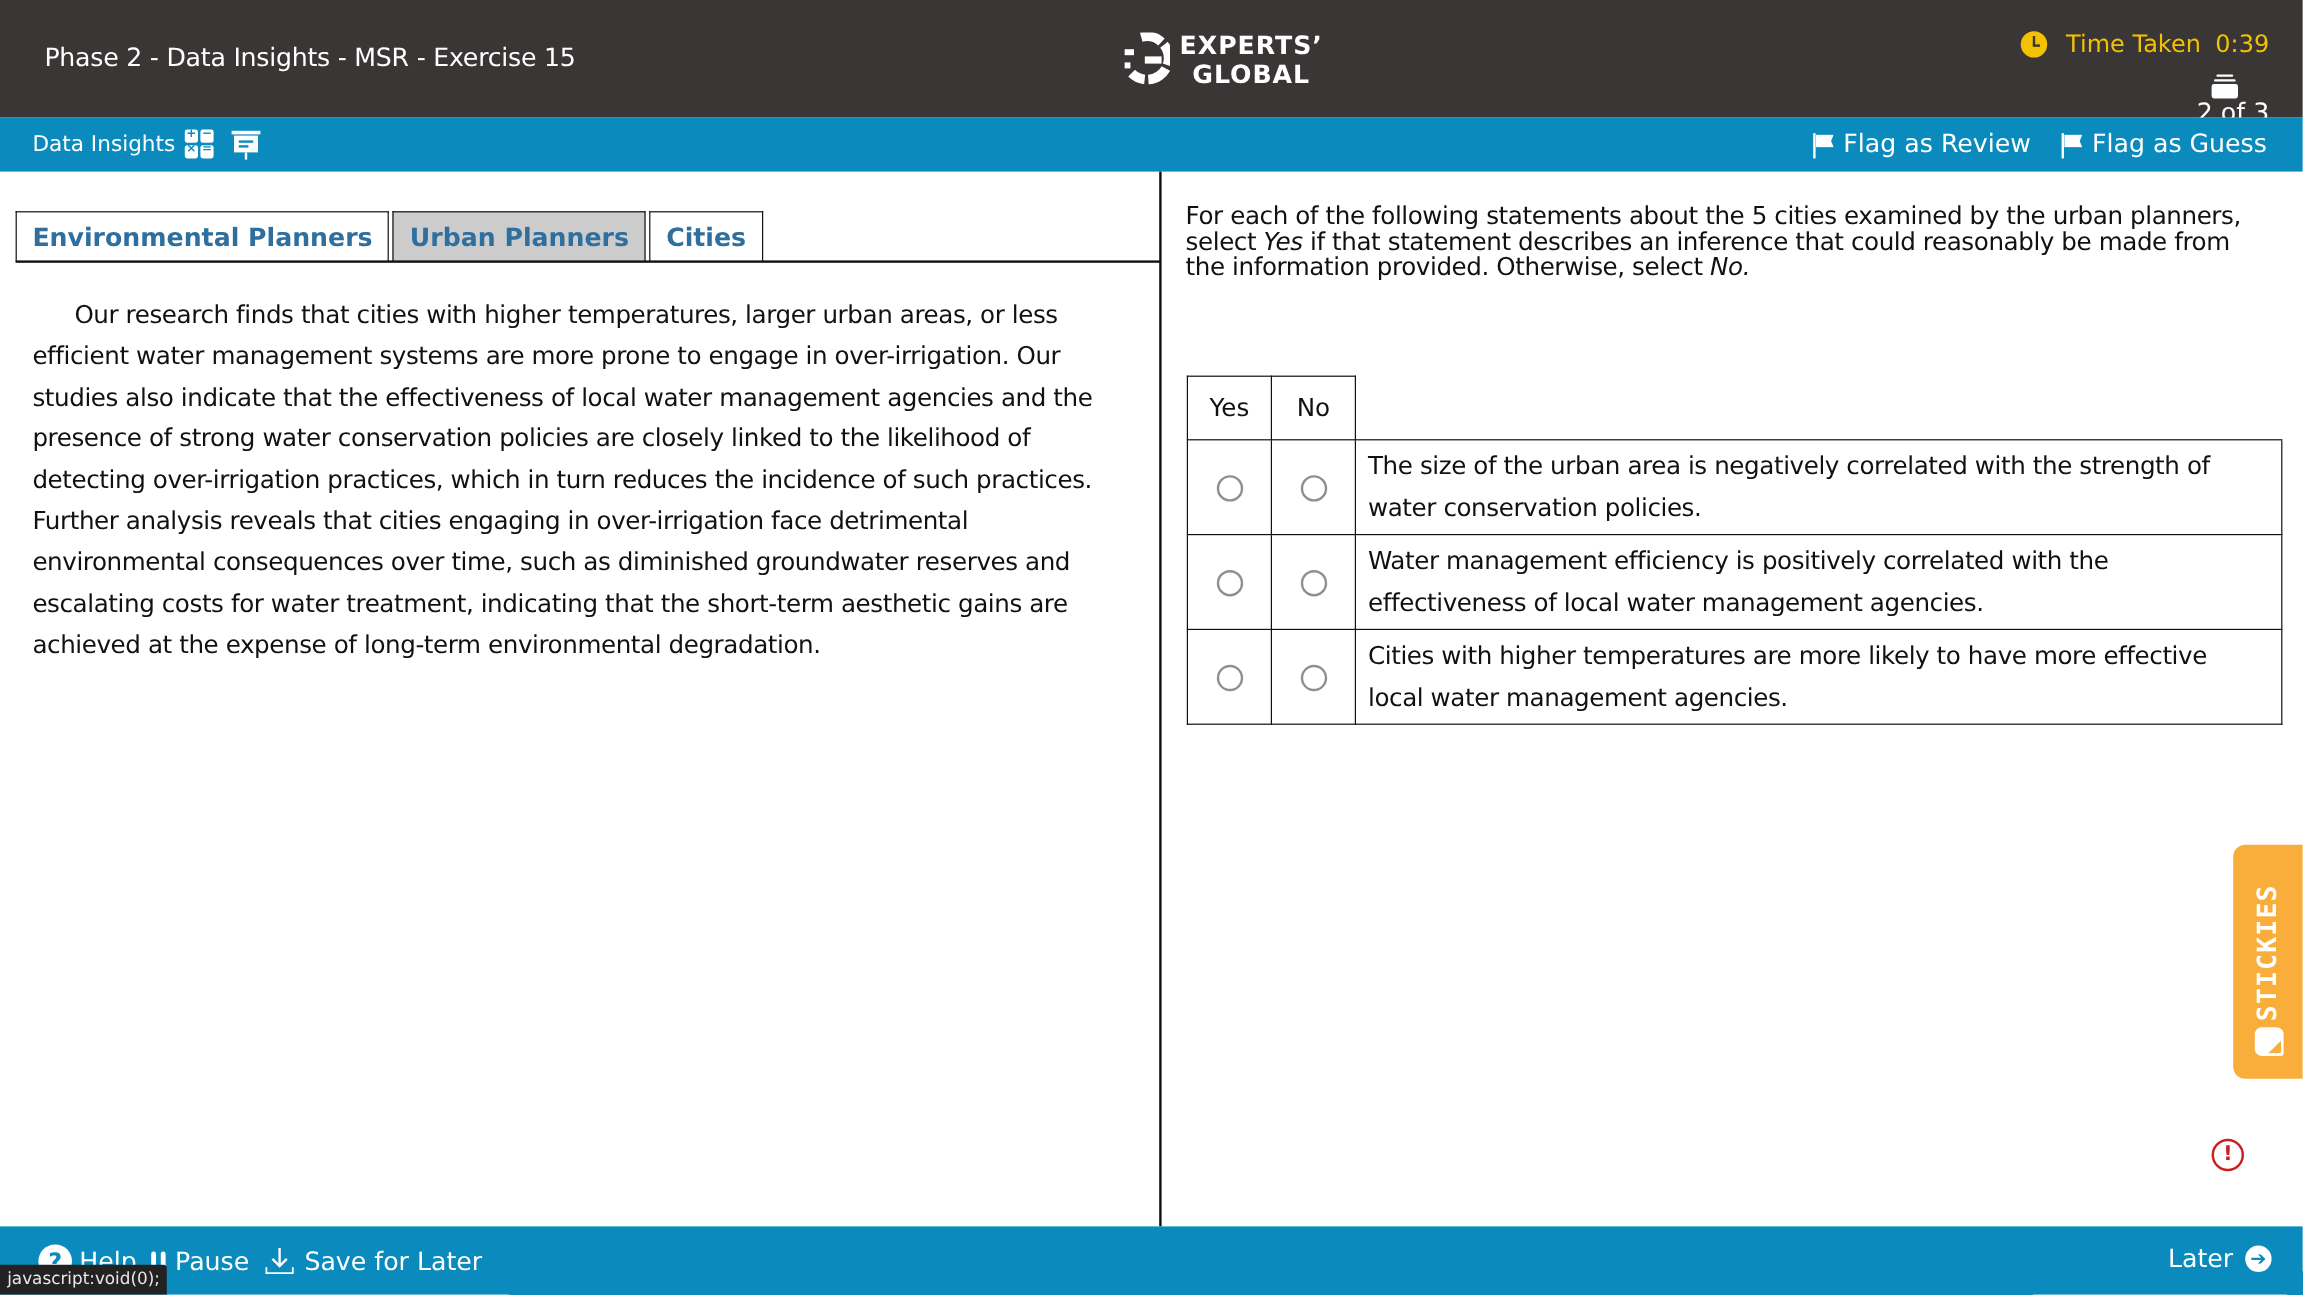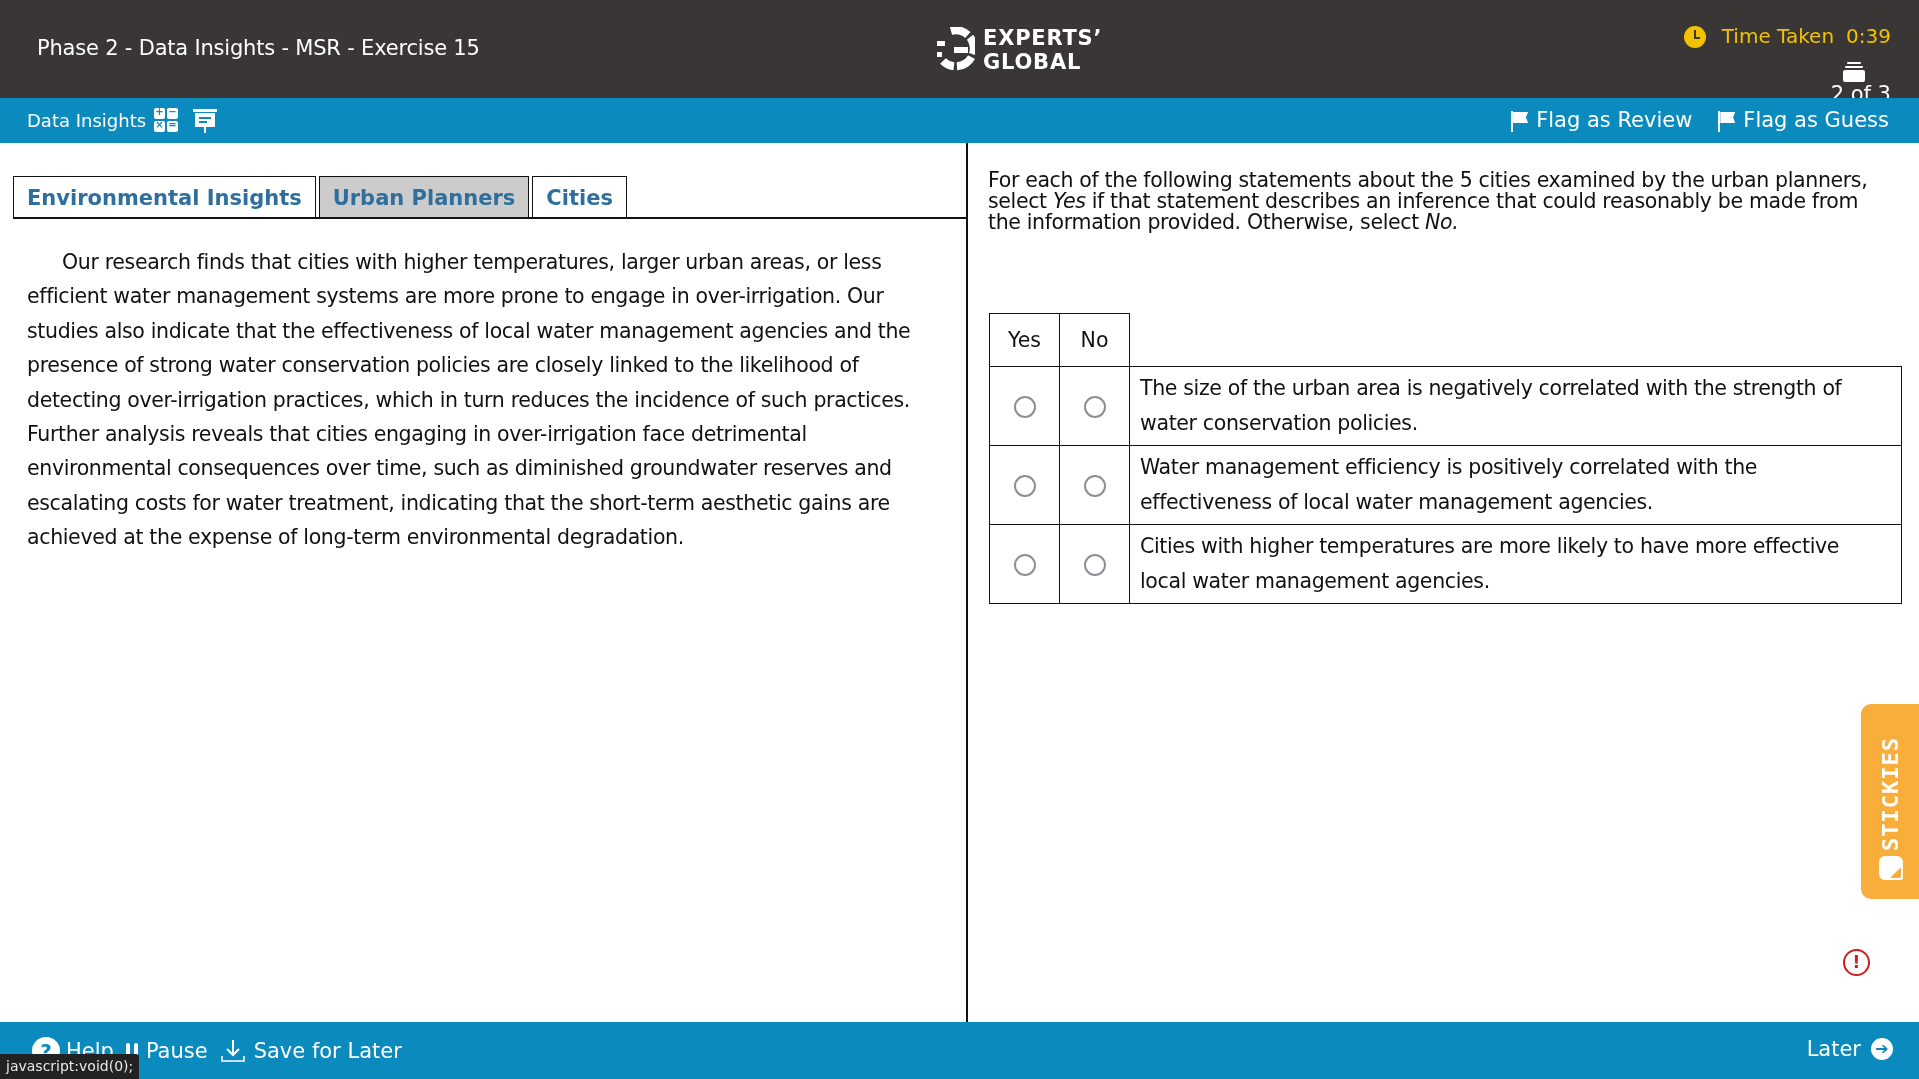--- a/index.html
+++ b/index.html
@@ -1,21 +1,21 @@
 <!DOCTYPE html>
 <html><head>
 <meta charset="utf-8">
 <style>
   * { box-sizing: border-box; margin: 0; padding: 0; }
   html, body { width: 1919px; height: 1079px; overflow: hidden; background: #ffffff; }
   body { font-family: "DejaVu Sans", "Liberation Sans", sans-serif; position: relative; color: #111; }
 
   .topbar { position: absolute; left: 0; top: 0; width: 1919px; height: 98px; background: #3a3635; color: #fff; }
   .topbar .title { position: absolute; left: 27px; top: 36px; font-size: 21px; letter-spacing: -0.2px; margin-left: 10px; }
-  .logo { position: absolute; left: 937px; top: 26px; display: flex; align-items: center; }
+  .logo { position: absolute; left: 937px; top: 26px; display: flex; align-items: center; text-align: center; }
   .logo .mark { width: 38px; height: 46px; margin-right: 8px; }
   .logo .words { font-family: "DejaVu Sans", sans-serif; font-weight: bold; font-size: 21px; line-height: 24px; letter-spacing: 0.8px; color: #fff; }
   .timer { position: absolute; right: 28px; top: 24px; display: flex; align-items: flex-end; color: #f2c200; font-size: 20px; }
   .timer .clock { width: 22px; height: 22px; border-radius: 50%; background: #f2c200; position: relative; margin-right: 16px; }
   .timer .clock::before { content: ""; position: absolute; left: 10px; top: 4px; width: 2px; height: 8px; background: #3a3635; }
   .timer .clock::after { content: ""; position: absolute; left: 10px; top: 11px; width: 6px; height: 2px; background: #3a3635; }
   .timer .val { margin-left: 12px; }
   .counter { position: absolute; right: 28px; top: 62px; display: flex; align-items: center; color: #fff; font-size: 21px; flex-direction: column; }
   .counter .stack { width: 22px; height: 20px; position: relative; margin-right: 14px; }
   .counter .stack .s1 { position: absolute; left: 4px; top: 0; width: 14px; height: 2px; background: #fff; border-radius: 1px; }
@@ -135,21 +135,21 @@
     </div>
     <div class="flag">
       <span class="fi"></span>
       <span>Flag as Guess</span>
     </div>
   </div>
 </div>
 
 <div class="left"></div>
 <div class="tabs">
-  <div class="tab">Environmental Insights</div>
+  <div class="tab">Environmental Planners</div>
   <div class="tab active">Urban Planners</div>
   <div class="tab">Cities</div>
 </div>
 <div class="tabline"></div>
 <p class="passage">Our research finds that cities with higher temperatures, larger urban areas, or less efficient water management systems are more prone to engage in over-irrigation. Our studies also indicate that the effectiveness of local water management agencies and the presence of strong water conservation policies are closely linked to the likelihood of detecting over-irrigation practices, which in turn reduces the incidence of such practices. Further analysis reveals that cities engaging in over-irrigation face detrimental environmental consequences over time, such as diminished groundwater reserves and escalating costs for water treatment, indicating that the short-term aesthetic gains are achieved at the expense of long-term environmental degradation.</p>
 
 <div class="divider"></div>
 
 <div class="right"></div>
 <p class="prompt"><span>For each of the following statements about the 5 cities examined by the urban planners, select </span><em>Yes</em><span> if that statement describes an inference that could reasonably be made from the information provided. Otherwise, select </span><em>No.</em></p>

